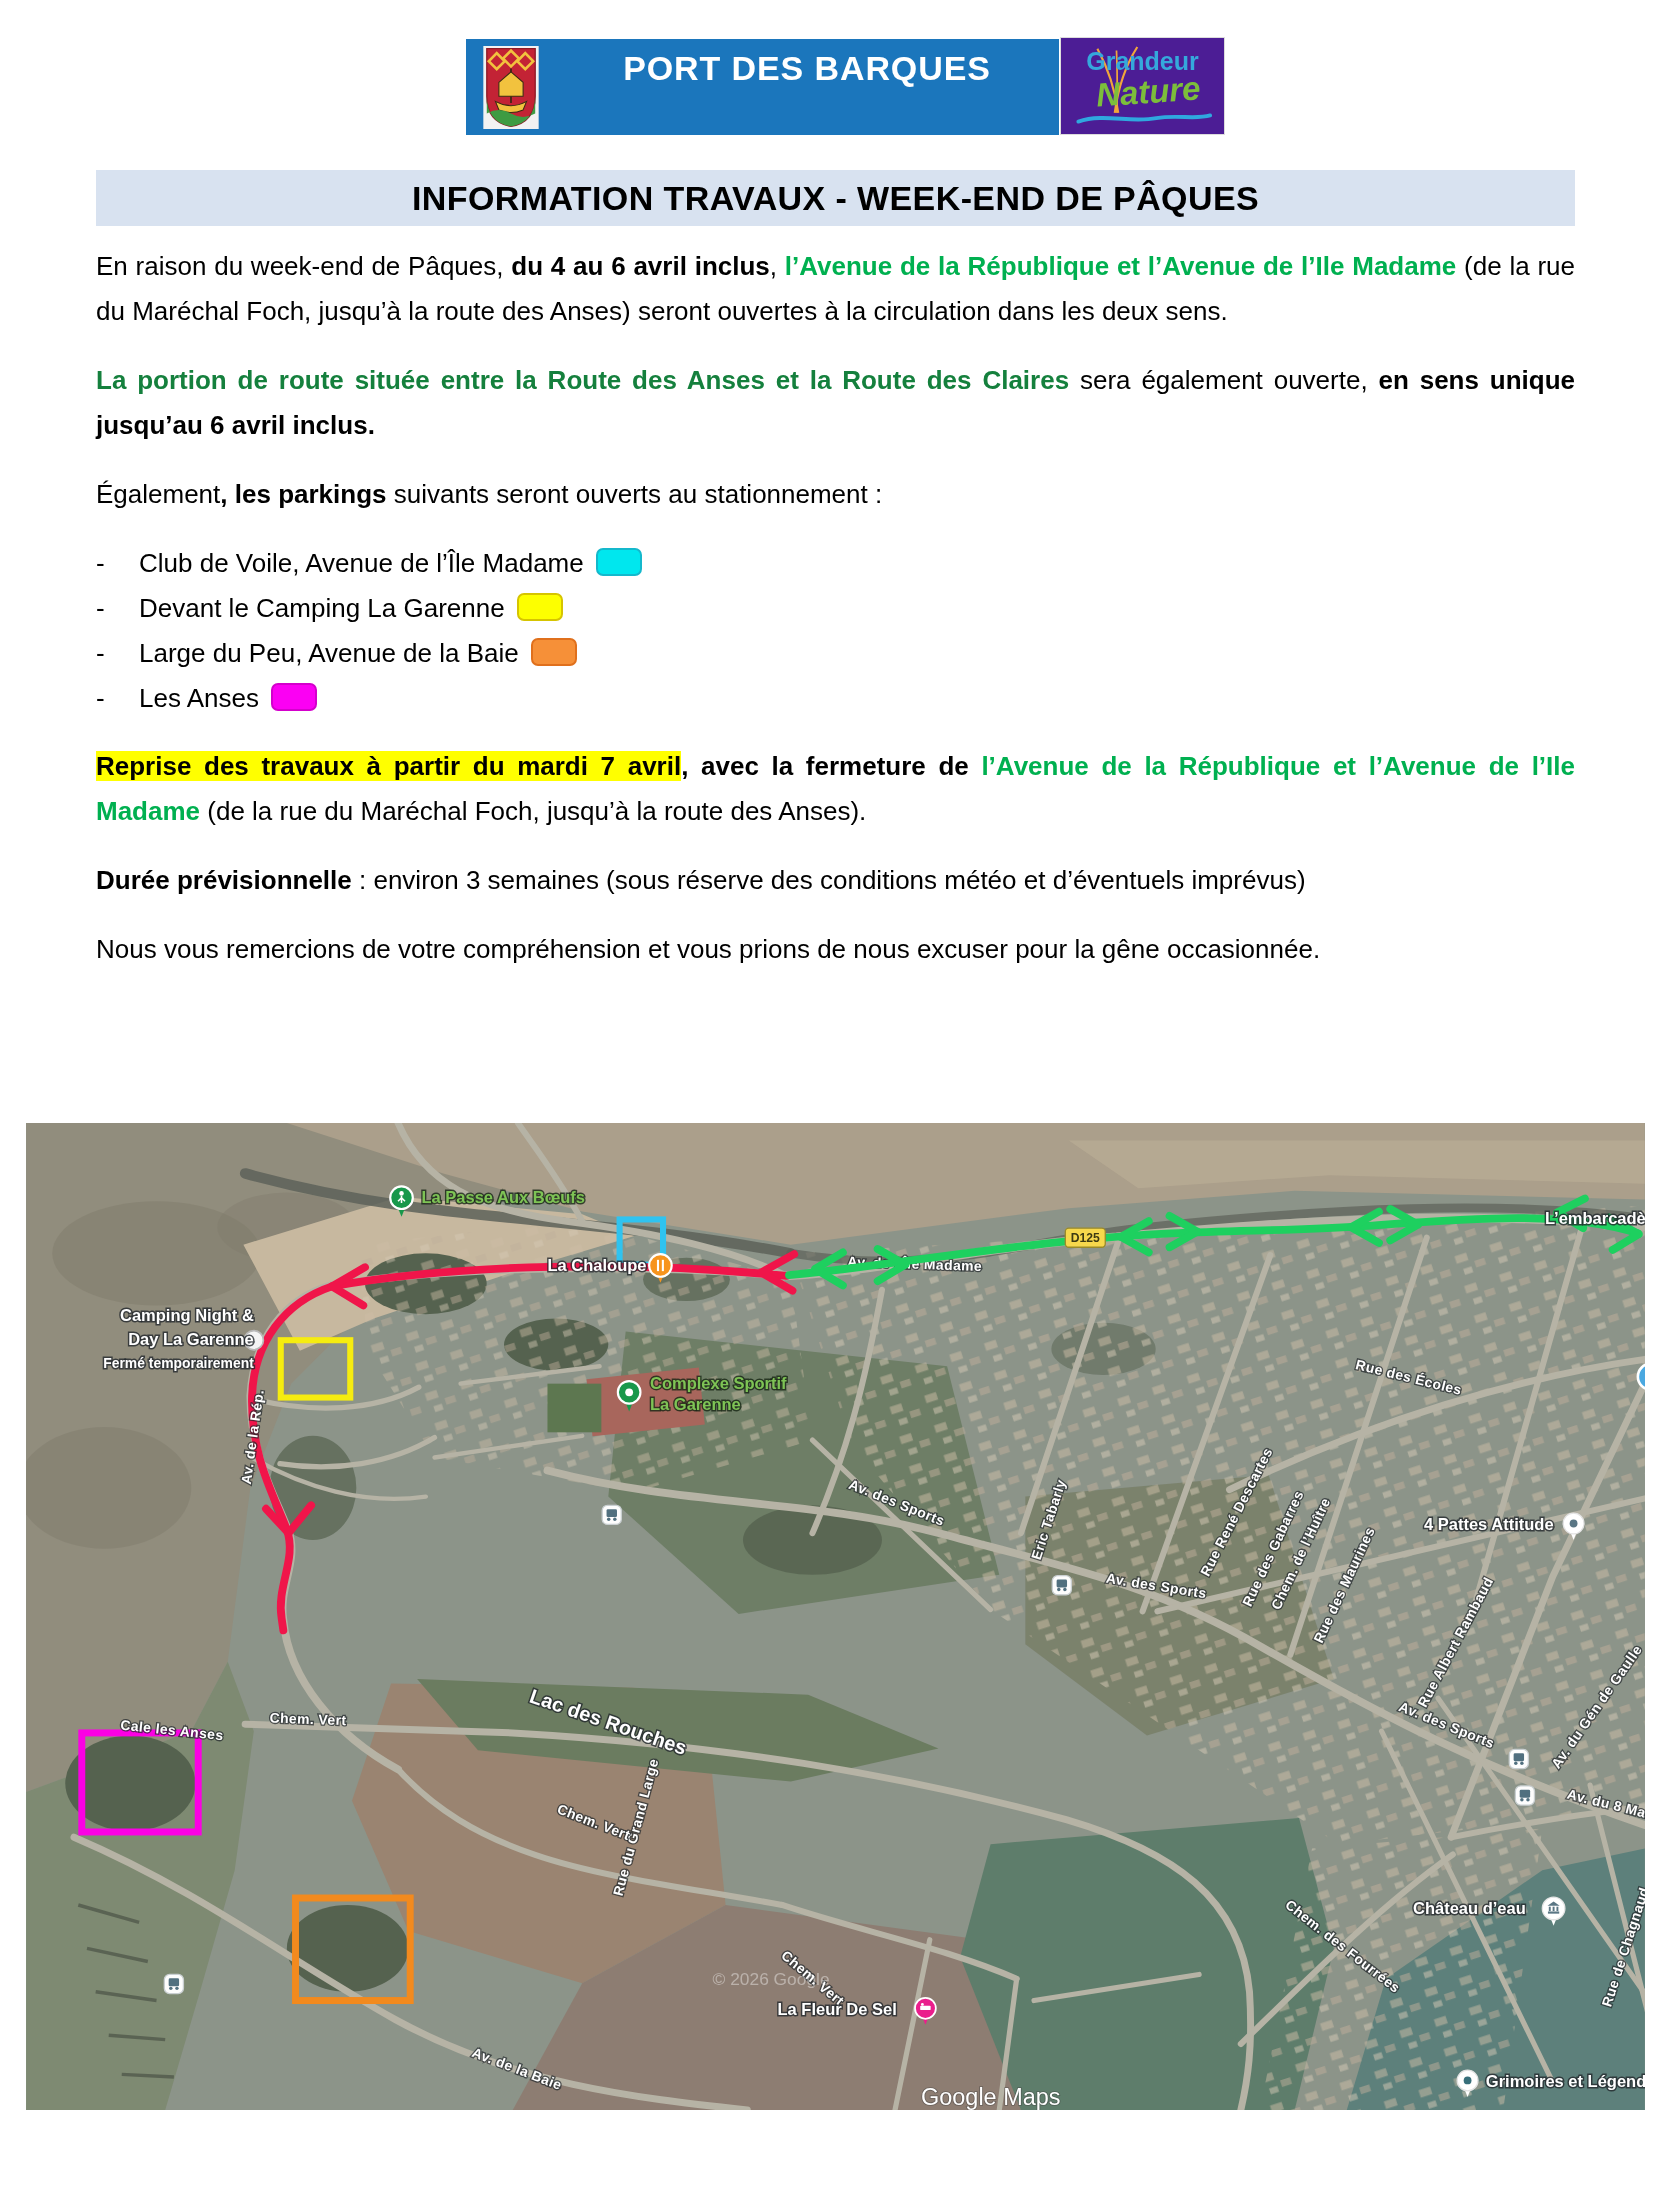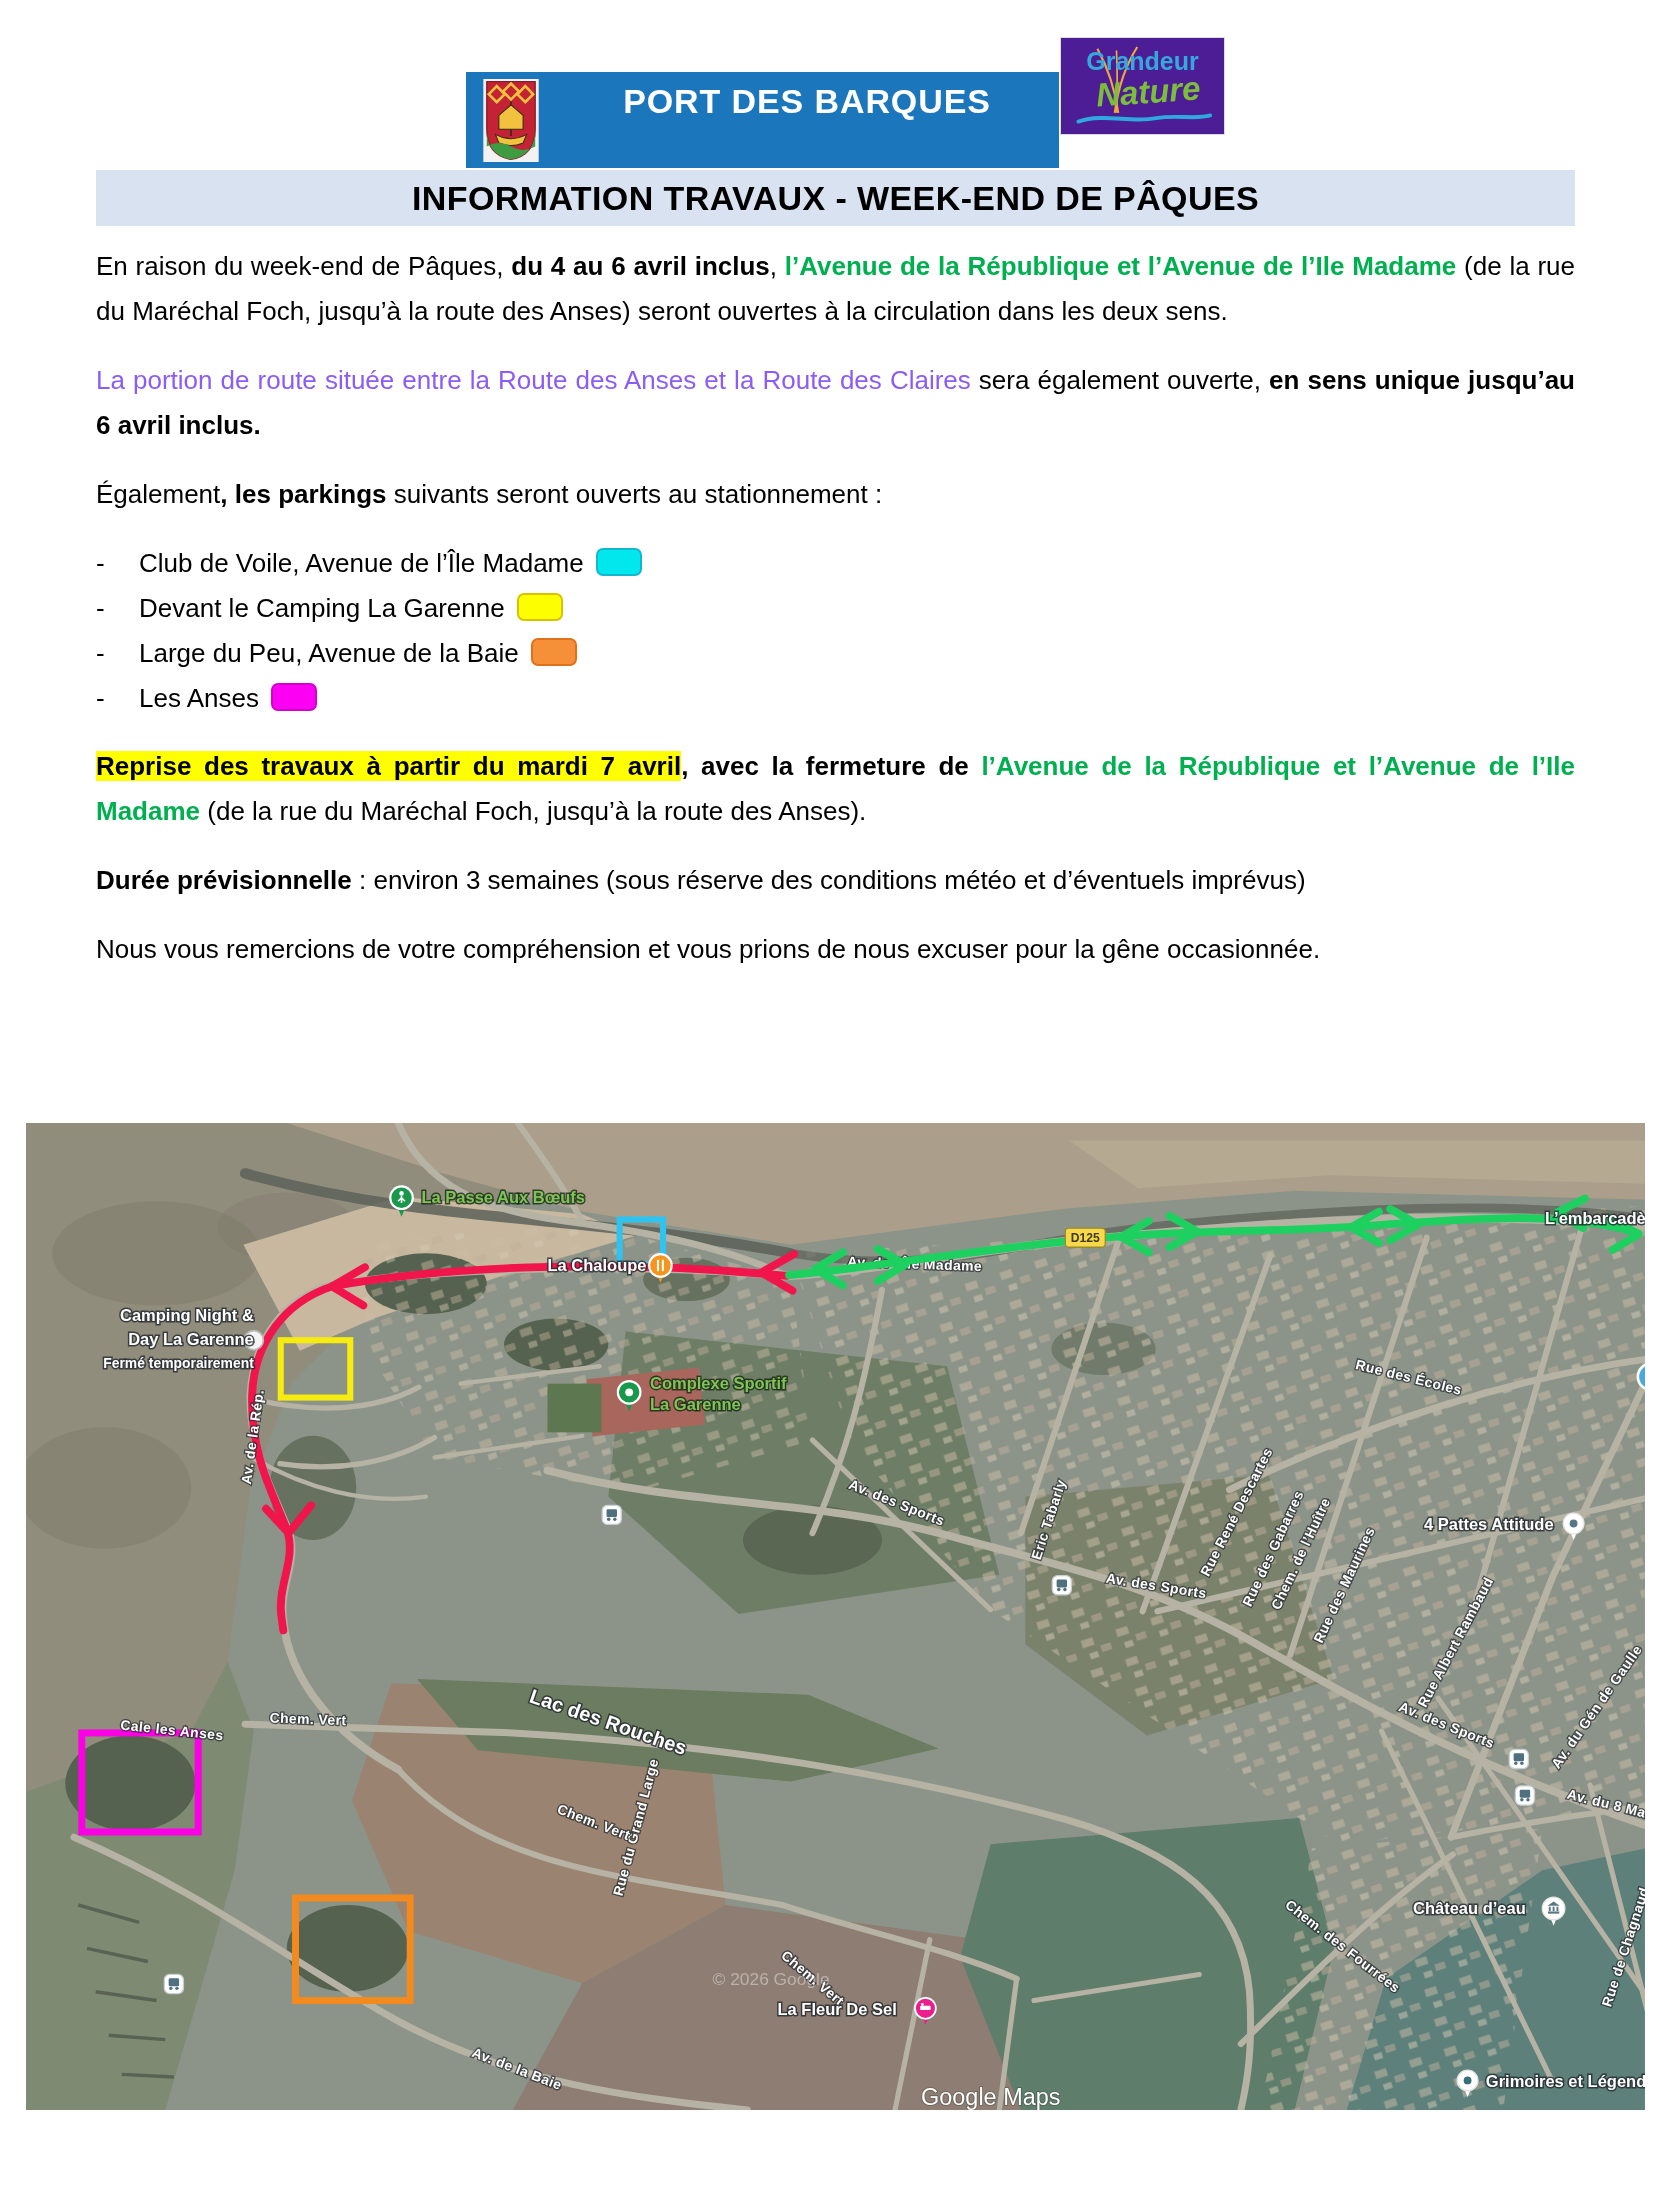--- a/index.html
+++ b/index.html
@@ -1,39 +1,39 @@
 <!DOCTYPE html>
 <html style="font-size:14px"><head>
 <meta charset="utf-8">
 <style>
   html,body{margin:0;padding:0;background:#ffffff;}
   body{width:1669px;height:2207px;position:relative;font-family:"Liberation Sans",sans-serif;color:#000;}
 
   
-  .banner{position:absolute;left:466px;top:39px;width:593px;height:96px;background:#1b76bc;margin-top:33px;}
+  .banner{position:absolute;left:466px;top:39px;width:593px;height:96px;background:#1b76bc;}
   .crest{position:absolute;left:17.4px;top:7px;width:56px;height:83px;}
   .banner-text{position:absolute;left:96px;right:7px;top:8.7px;text-align:center;color:#fff;font-weight:bold;}
   .banner-line1{font-size:34px;line-height:41px;letter-spacing:0.9px;}
   .banner-line2{font-size:32px;line-height:39px;letter-spacing:1.7px;}
   .logo-box{position:absolute;left:1060px;top:37px;width:163px;height:96px;background:#4c1d95;border:0.9px solid #dcdcdc;overflow:hidden;}
   .logo-grandeur{position:absolute;left:0;right:0;top:8.7px;text-align:center;color:#35a8dc;font-size:25px;font-weight:bold;z-index:2;}
   .logo-nature{position:absolute;left:35px;top:35px;color:#7cbe3b;font-size:33px;font-weight:bold;font-style:italic;transform:rotate(-4deg);z-index:2;}
   .logo-art{position:absolute;left:0;top:0;z-index:1;}
 
   
   .title-band{position:absolute;left:96px;top:170px;width:1479px;height:56px;background:#d8e2f0;
     display:flex;align-items:center;justify-content:center;}
   .title-band span{font-size:34px;font-weight:bold;letter-spacing:0.4px;}
 
   
   .doc{position:absolute;left:96px;top:228px;width:1479px;font-size:26px;line-height:45px;text-align:justify;}
   .doc p{margin:16px 0 24px 0;}
   .b{font-weight:bold;}
   .green{font-weight:bold;color:#00b050;}
-  .pink{font-weight:normal;color:#8b5cf6;}
+  .pink{font-weight:bold;color:#15803d;}
   .hl{font-weight:bold;background:#ffff00;}
   ul.parkings{list-style:none;margin:0 0 22.6px 0;padding:0;text-align:left;}
   ul.parkings li{height:45px;line-height:45px;}
   .dash{display:inline-block;width:43px;}
   .swatch{display:inline-block;width:42px;height:24px;border-radius:7px;border:2.6px solid #999;
     vertical-align:-4.3px;margin-left:12px;}
 
   
   .map-wrap{position:absolute;left:26px;top:1123px;width:1619px;height:987px;overflow:hidden;background:#8c9489;}
   .map-wrap svg{display:block;}

